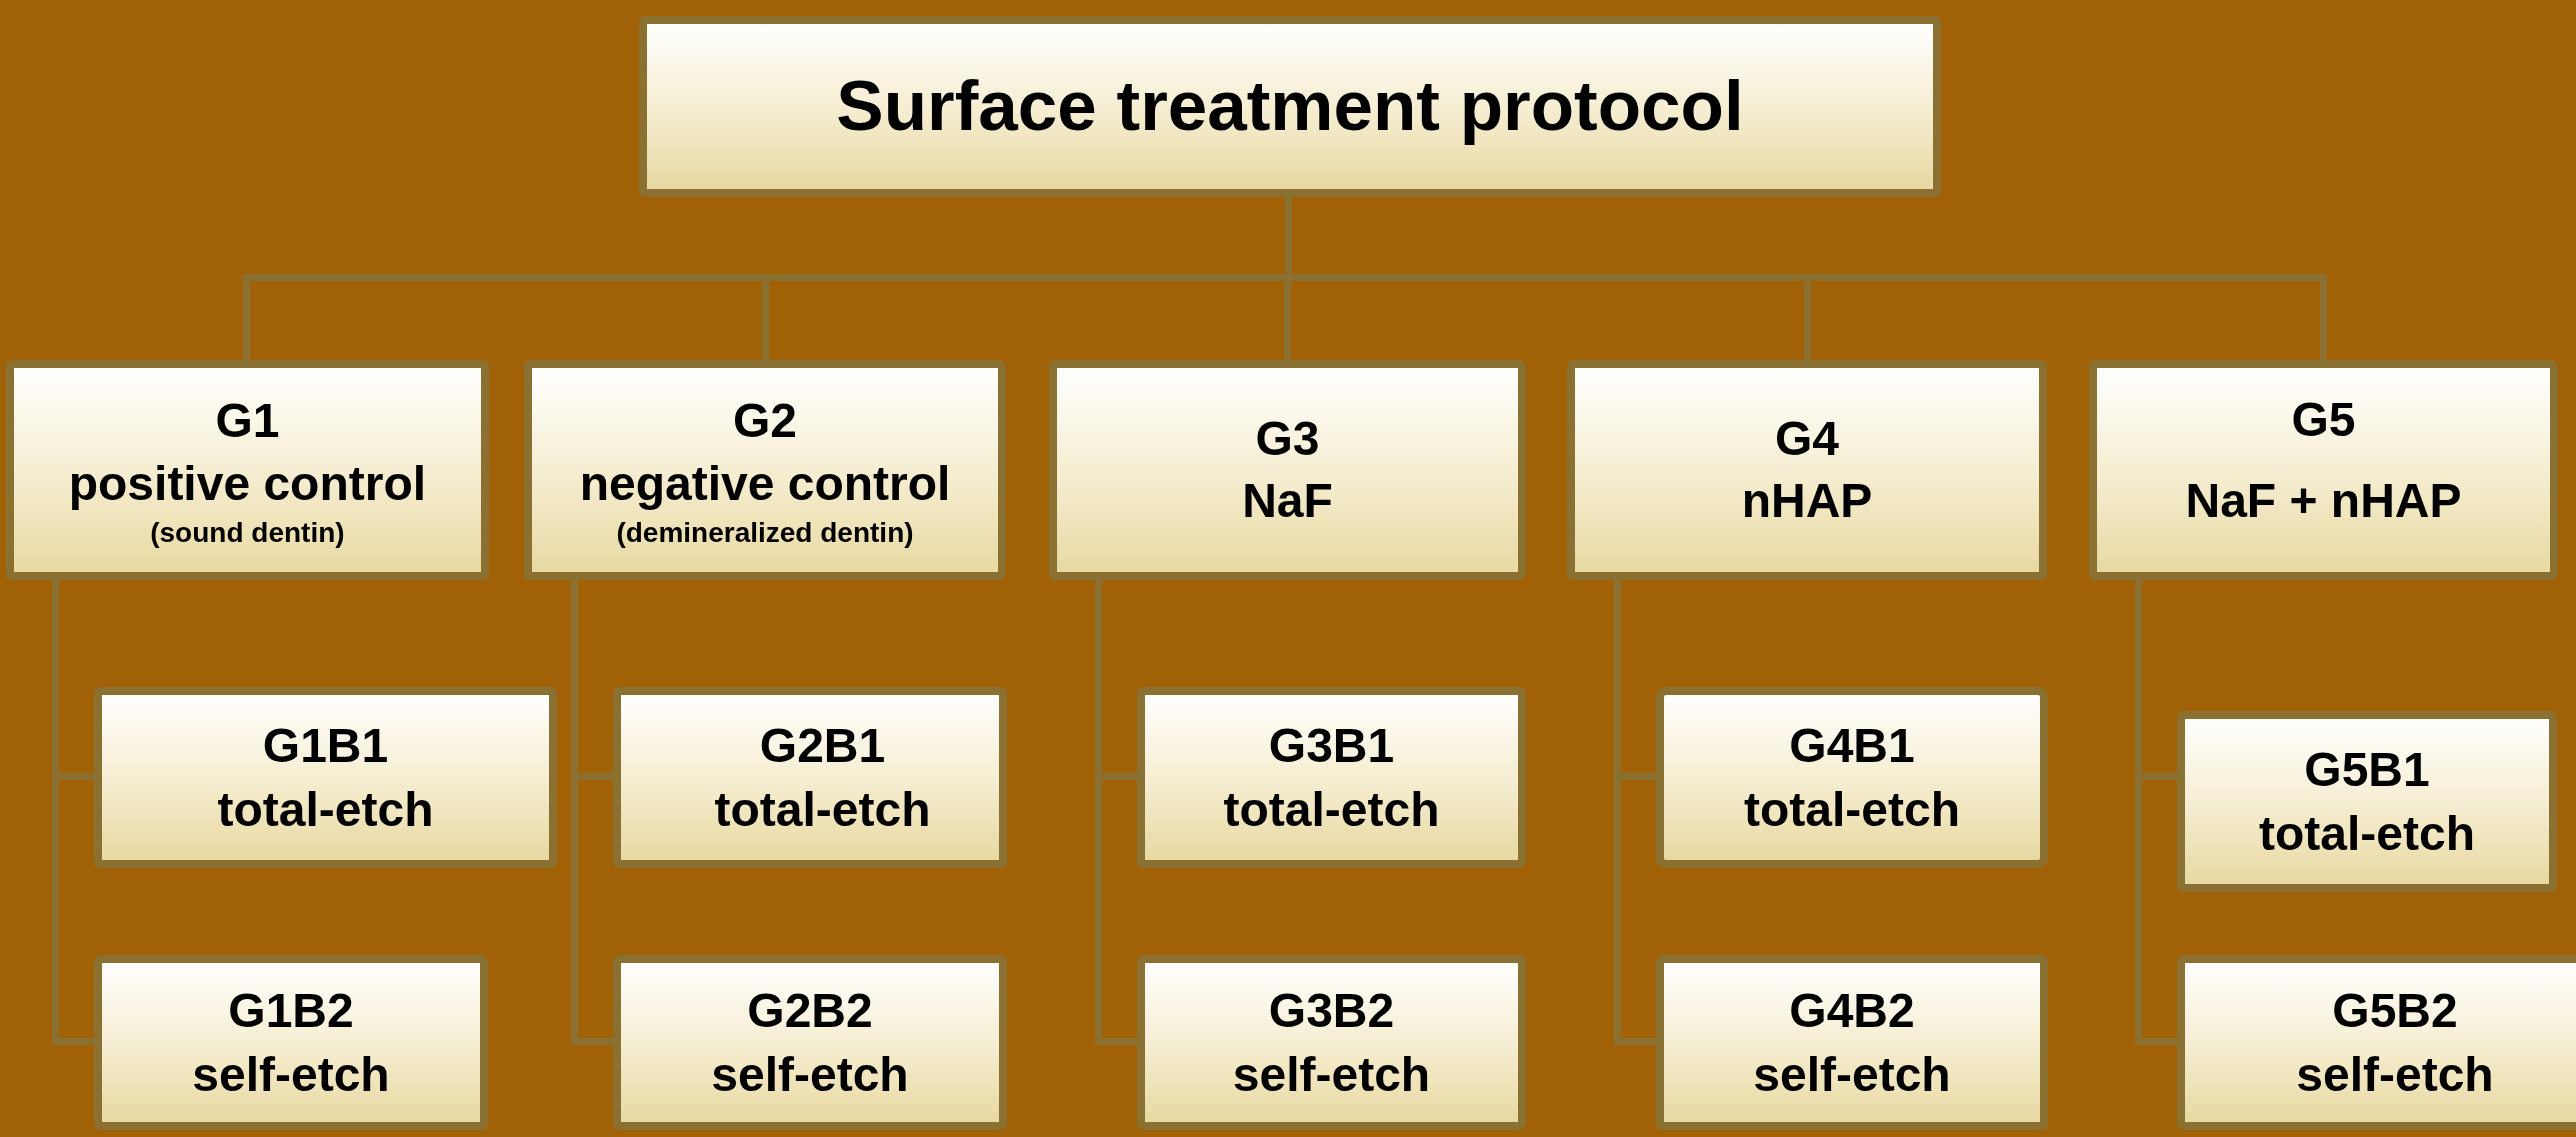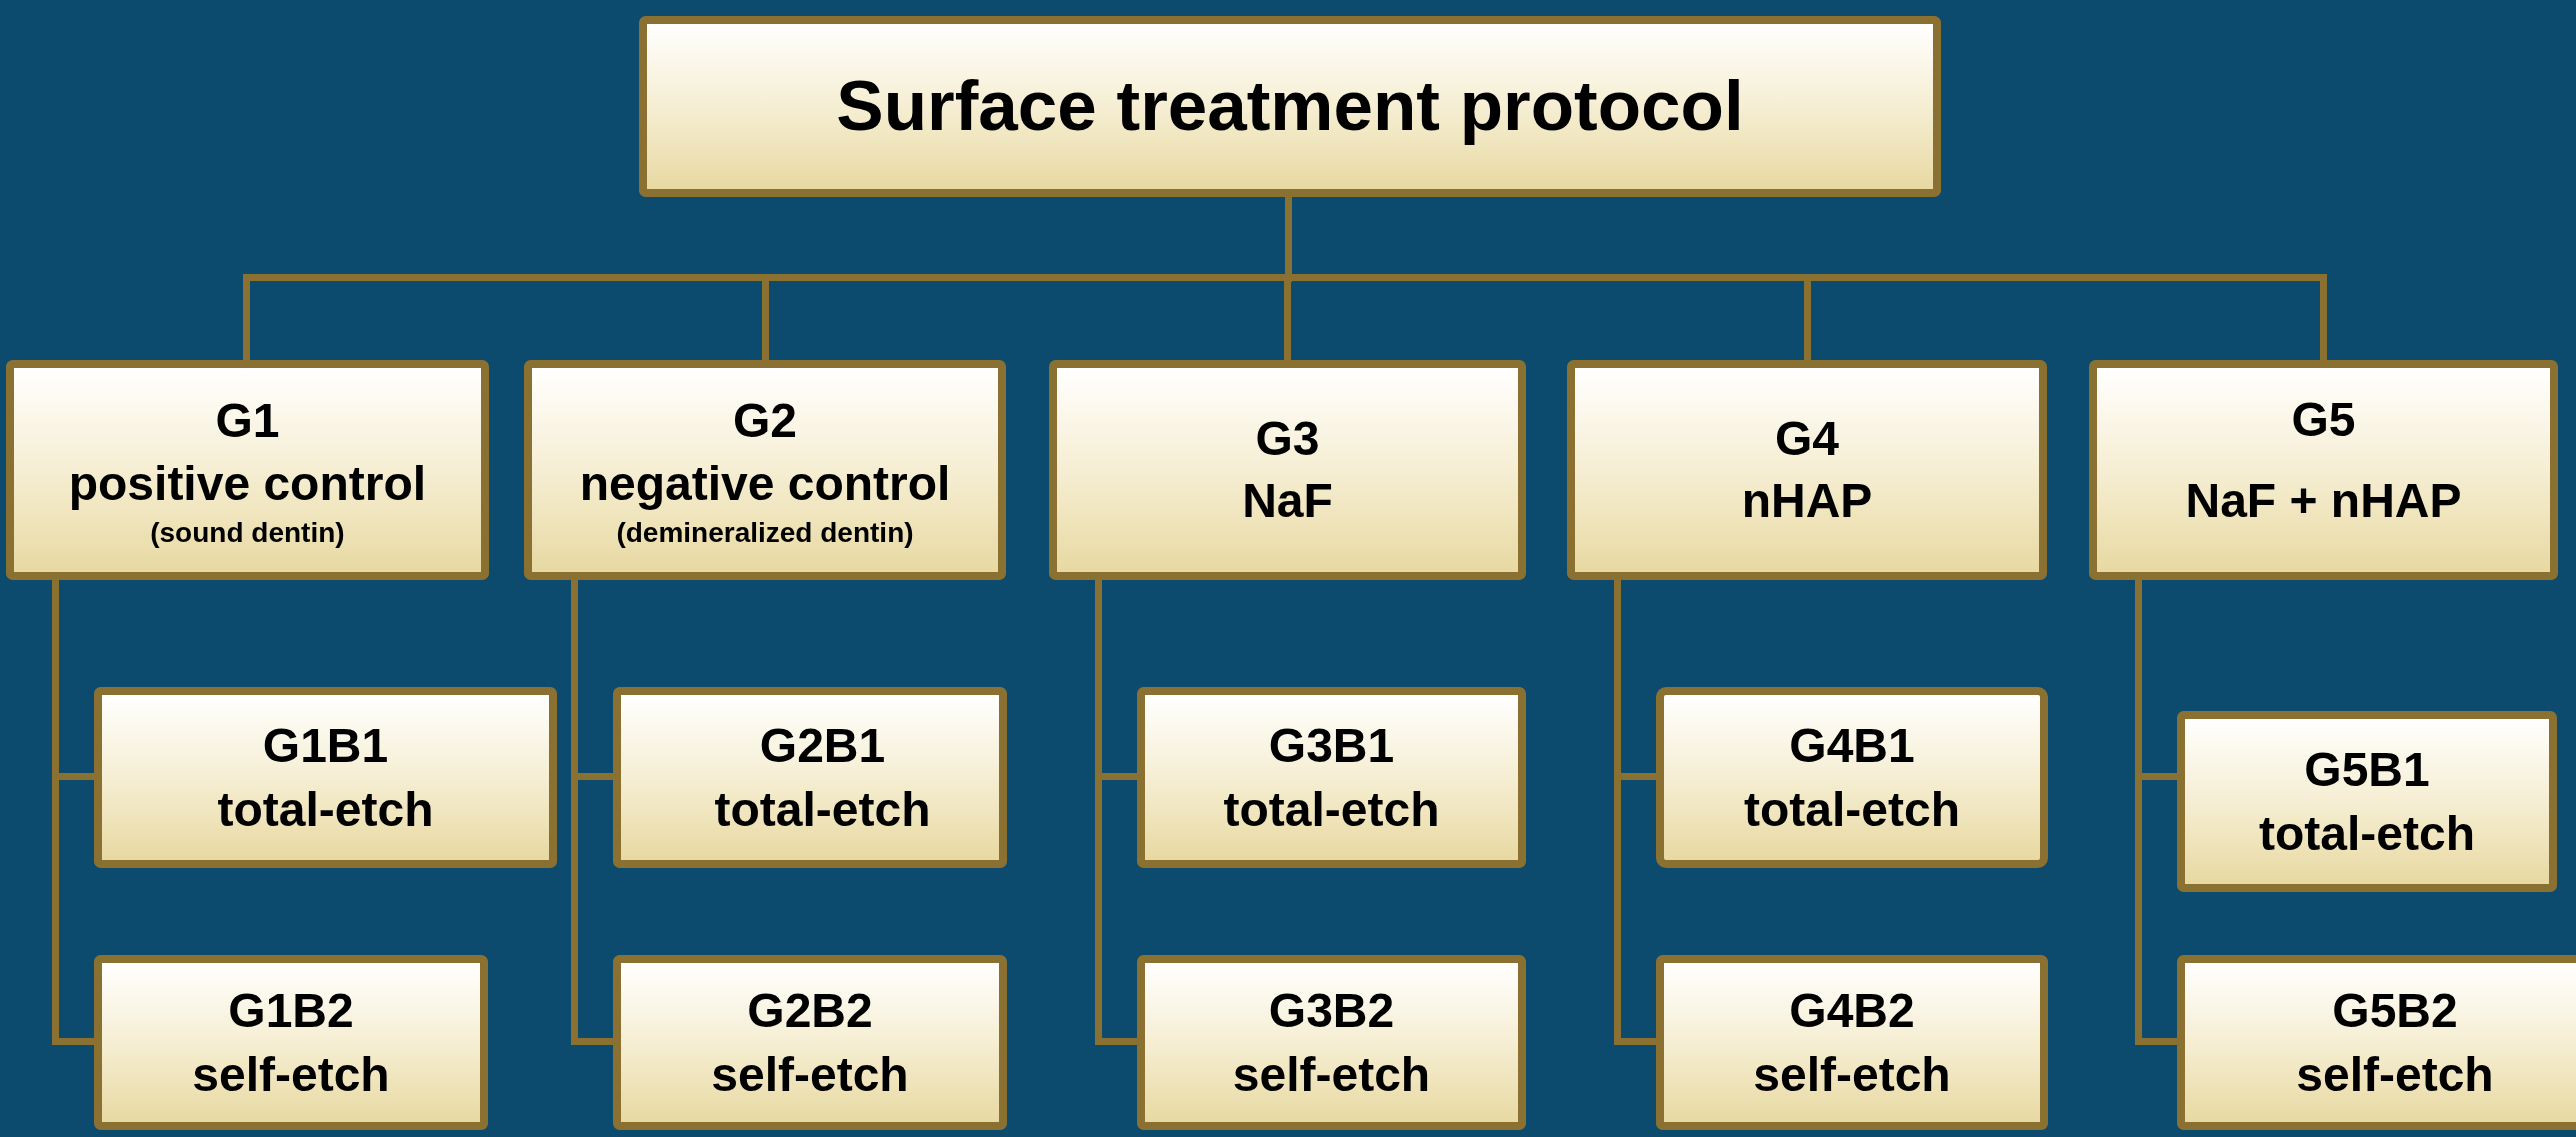--- a/index.html
+++ b/index.html
@@ -1,19 +1,19 @@
 <!DOCTYPE html>
 <html style="font-size:11.8px"><head>
 <meta charset="utf-8">
 <style>
   html,body{margin:0;padding:0;background:#ffffff;}
   #canvas{
     position:relative;
     width:2576px;height:1137px;
-    background:#0c4a6e;
+    background:#a16207;
     font-family:"Liberation Sans", sans-serif;
     font-weight:bold;
     color:#000000;
     overflow:hidden;
   }
   .box{
     position:absolute;
     box-sizing:border-box;
     border:8px solid var(--gold,#8a7132);
     border-radius:6.6px;

